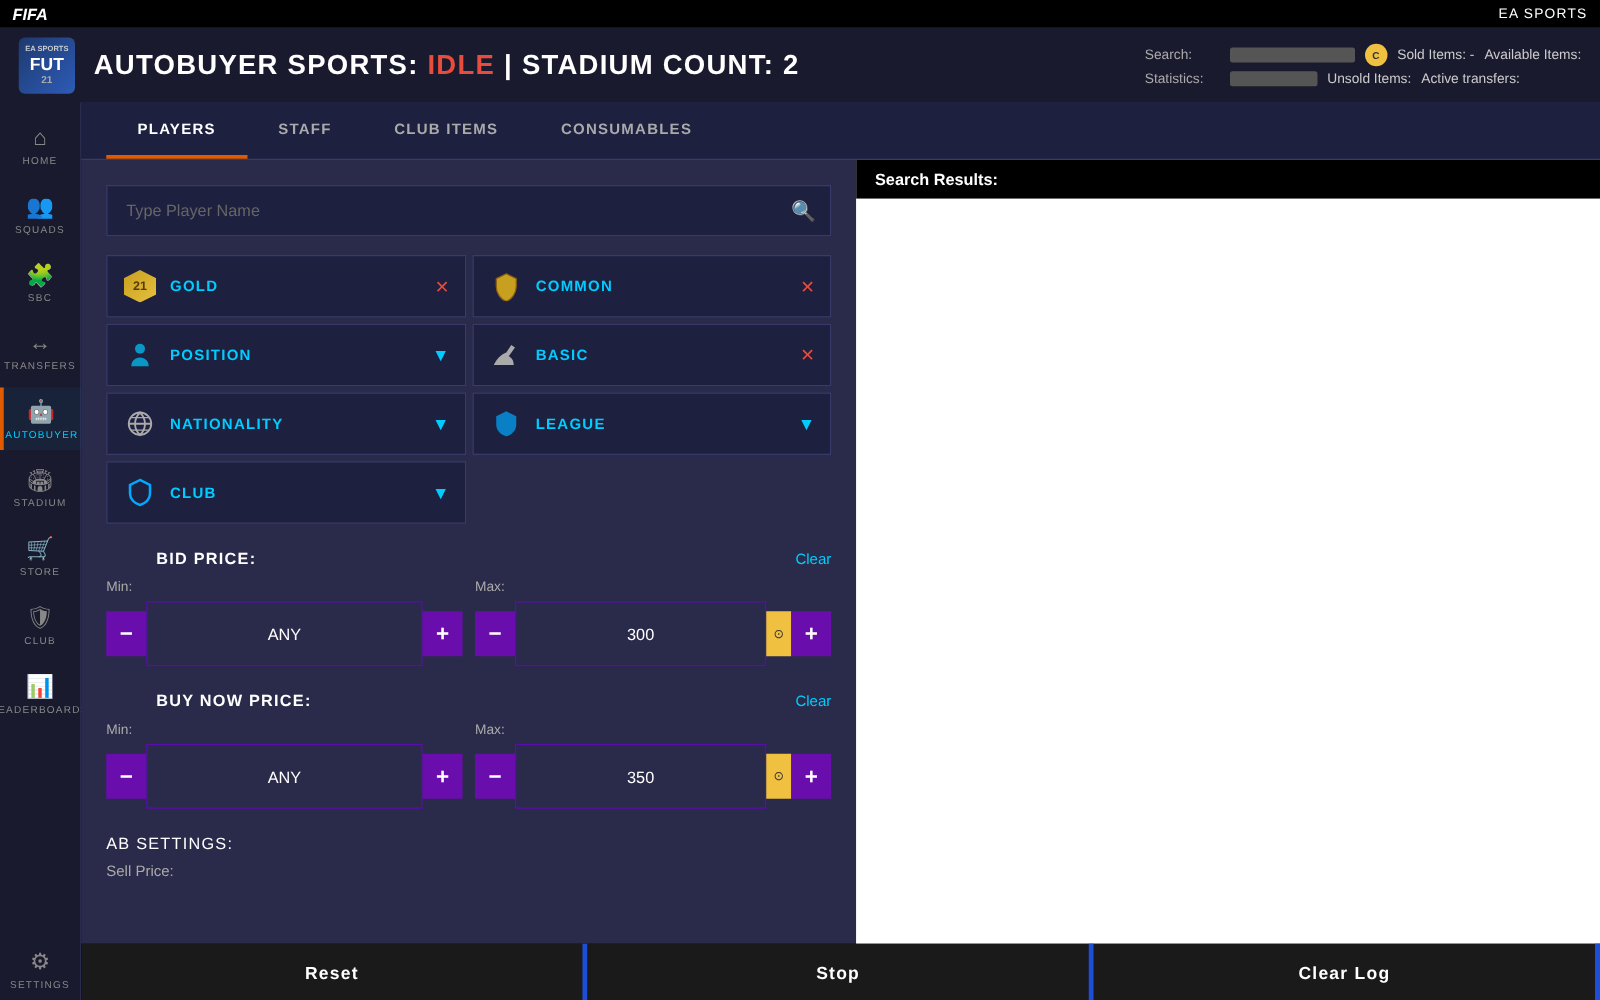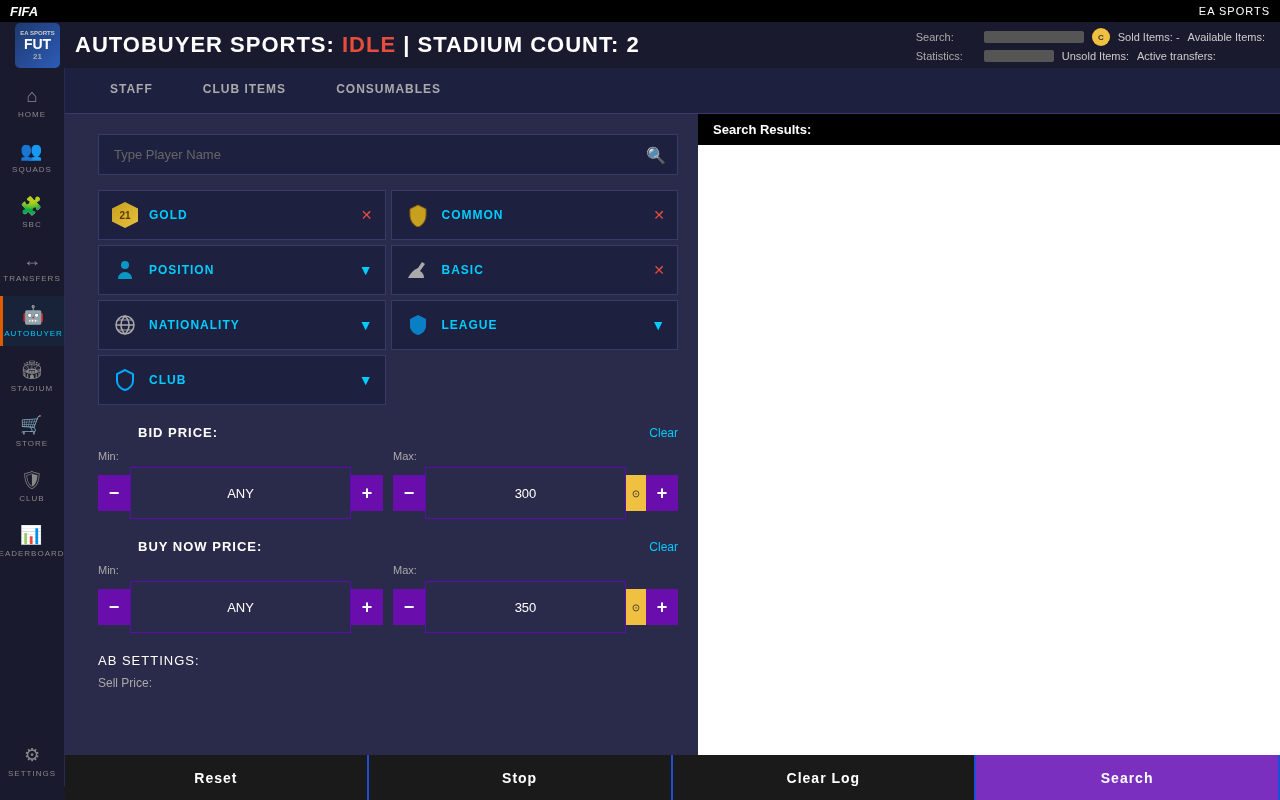--- a/index.html
+++ b/index.html
@@ -7,21 +7,21 @@
 
     
     .fifa-bar {
       width: 100%; height: 22px; background: #000; display: flex; align-items: center; justify-content: space-between; padding: 0 10px;
     }
     .fifa-logo { color: #fff; font-size: 13px; font-weight: bold; font-style: italic; }
     .ea-logo { color: #fff; font-size: 11px; letter-spacing: 1px; }
 
     
     .header {
-      width: 100%; height: 46px; background: #1a1a2e; display: flex; align-items: center; padding: 0 15px; gap: 15px;
+      width: 100%; height: 60px; background: #1a1a2e; display: flex; align-items: center; padding: 0 15px; gap: 15px;
     }
     .fut-badge {
       width: 45px; height: 45px; background: linear-gradient(135deg, #1e3a6e, #2d5bb7); border-radius: 5px;
       display: flex; flex-direction: column; align-items: center; justify-content: center; color: #fff; font-size: 8px; font-weight: bold;
     }
     .fut-badge .ea-small { font-size: 6px; color: #ccc; }
     .fut-badge .fut-text { font-size: 14px; font-weight: bold; color: #fff; }
     .fut-badge .year { font-size: 8px; color: #aaa; }
     .autobuyer-status { color: #fff; font-size: 22px; font-weight: bold; letter-spacing: 1px; }
     .status-idle { color: #e74c3c; }
@@ -58,21 +58,21 @@
     .tabs {
       display: flex; background: #1e2040; border-bottom: 1px solid #3a3a6a; padding: 0 20px;
     }
     .tab {
       padding: 14px 25px; color: #aaa; font-size: 12px; font-weight: bold; letter-spacing: 1px; cursor: pointer; border-bottom: 3px solid transparent; text-transform: uppercase;
     }
     .tab.active { color: #fff; border-bottom: 3px solid #e05a00; }
 
     
     .panel-scroll {
-      flex: 1; overflow-y: auto; display: flex; flex-direction: column; position: relative; margin-left: 13px;
+      flex: 1; overflow-y: auto; display: flex; flex-direction: column; position: relative;
     }
     .panel-inner { padding: 20px 20px 100px 20px; min-height: 100%; }
 
     
     .search-box {
       position: relative; margin-bottom: 15px;
     }
     .search-input {
       width: 100%; padding: 12px 40px 12px 15px; background: #1e2040; border: 1px solid #3a3a6a; color: #aaa; font-size: 13px; outline: none;
     }
@@ -131,21 +131,21 @@
     .search-results-bar { background: #000; color: #fff; font-size: 13px; padding: 8px 15px; font-weight: bold; }
     .search-results-area { flex: 1; background: #fff; }
 
     
     .bottom-bar {
       position: absolute; bottom: 0; left: 65px; right: 0; height: 45px; background: #000;
       display: flex; align-items: stretch; z-index: 10;
     }
     .bottom-btn {
       flex: 1; display: flex; align-items: center; justify-content: center;
-      color: #fff; font-size: 14px; font-weight: bold; cursor: pointer; border-right: 2px solid #1d4ed8;
+      color: #fff; font-size: 14px; font-weight: bold; cursor: pointer; border-right: 4px solid #1d4ed8;
       background: #1a1a1a; letter-spacing: 1px;
     }
     .bottom-btn.search-btn { background: #7b2fbe; }
   </style>
 </head>
 <body>
 
 <div class="fifa-bar">
   <span class="fifa-logo">FIFA</span>
   <span class="ea-logo">EA SPORTS</span>
@@ -230,20 +230,23 @@
     </div>
     <div class="sidebar-item" style="margin-top:auto;">
       <span class="sidebar-icon">⚙</span>
       <span class="sidebar-label">SETTINGS</span>
     </div>
   </div>
 
   <div class="content-area">
 
     <div class="tabs">
+      <div class="tab active">
+        <span>PLAYERS</span>
+      </div>
       <div class="tab">
         <span>STAFF</span>
       </div>
       <div class="tab">
         <span>CLUB ITEMS</span>
       </div>
       <div class="tab">
         <span>CONSUMABLES</span>
       </div>
     </div>
@@ -407,19 +410,16 @@
     <div class="bottom-bar">
       <div class="bottom-btn">
         <span>Reset</span>
       </div>
       <div class="bottom-btn">
         <span>Stop</span>
       </div>
       <div class="bottom-btn">
         <span>Clear Log</span>
       </div>
-      <div class="bottom-btn search-btn">
-        <span>Search</span>
-      </div>
     </div>
 
   </div>
 </div>
 
 </body></html>

